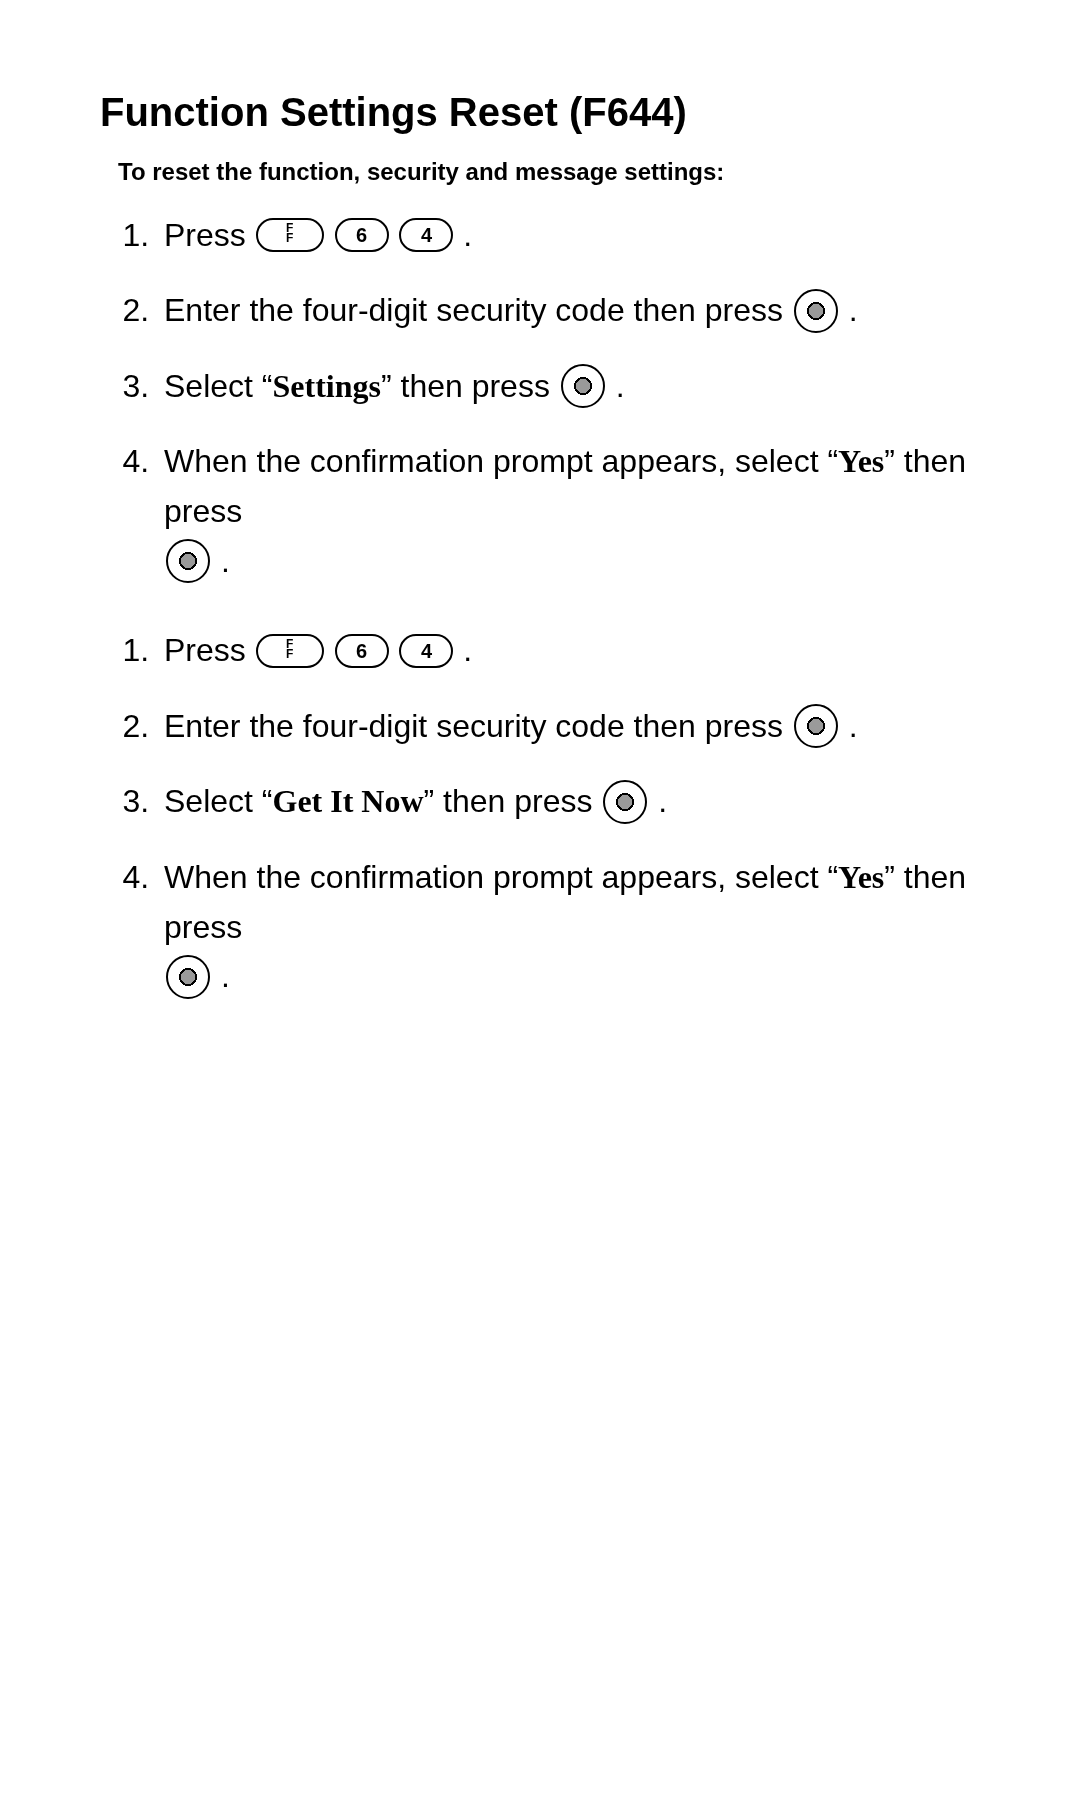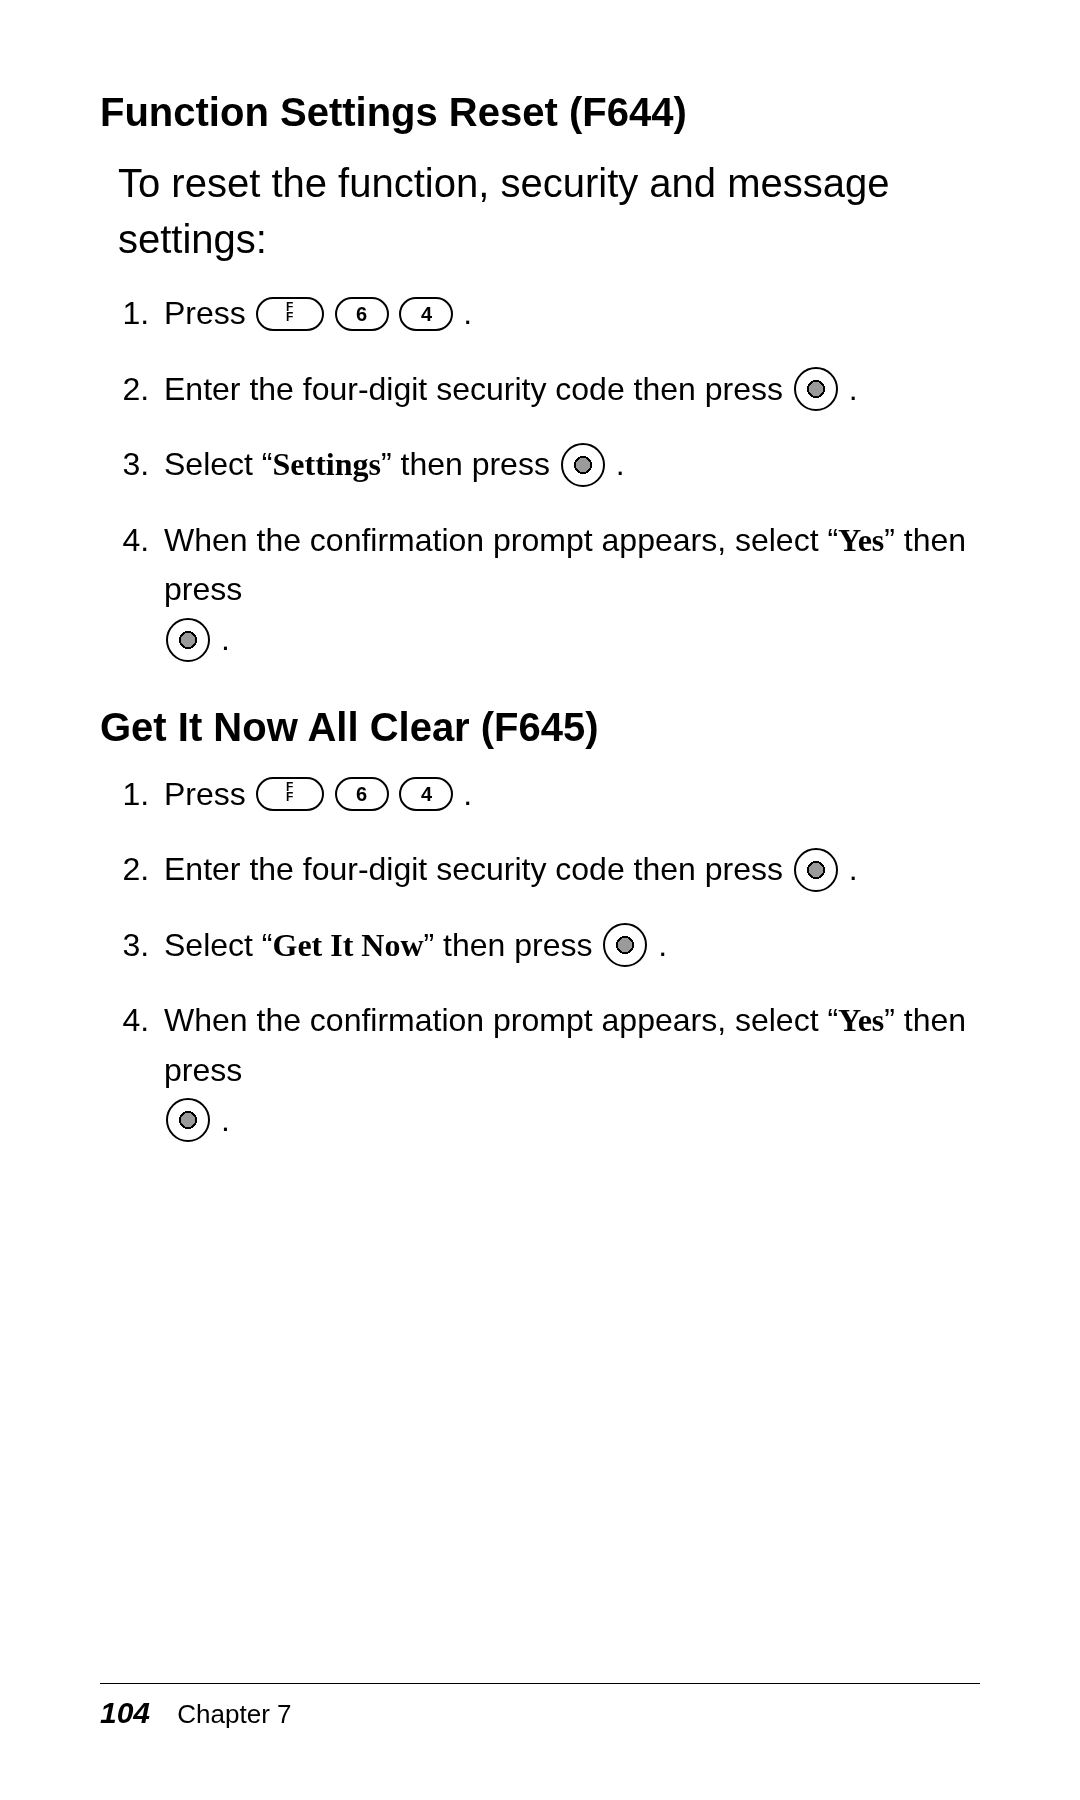--- a/index.html
+++ b/index.html
@@ -12,24 +12,25 @@
     position:relative;
     border-radius:26px;
   }
   h2{
     font-size:40px;
     font-weight:bold;
     margin:0 0 20px 0;
     letter-spacing:0px;
   }
   .intro{
-    font-size:40px;
+    font-size:24px;
     margin:9px 0 22px 0;
     padding-left:18px;
     line-height:1.4;
+    font-weight:bold;
   }
   ol{
     margin:0 0 40px 0;
     padding-left:58px;
     font-size:32px;
   }
   ol li{
     margin-bottom:26px;
     line-height:1.55;
     padding-left:6px;
@@ -103,21 +104,20 @@
       <span class="key-ok"></span>
       <span>.</span>
     </li>
     <li>
       <span>When the confirmation prompt appears, select “</span><span class="b">Yes</span><span>” then press </span><br>
       <span class="key-ok"></span>
       <span>.</span>
     </li>
   </ol>
 
-  <h2>Get It Now All Clear (F645)</h2>
   <ol>
     <li>
       <span>Press </span>
       <span class="key-oval f"><span class="ftop">F</span><span class="fbot">F</span></span>
       <span class="key-oval">6</span>
       <span class="key-oval">4</span>
       <span>.</span>
     </li>
     <li>
       <span>Enter the four-digit security code then press </span>
@@ -129,18 +129,14 @@
       <span class="key-ok"></span>
       <span>.</span>
     </li>
     <li>
       <span>When the confirmation prompt appears, select “</span><span class="b">Yes</span><span>” then press </span><br>
       <span class="key-ok"></span>
       <span>.</span>
     </li>
   </ol>
 
-  <div class="footer">
-    <span class="pg">104</span>
-    <span>Chapter 7</span>
-  </div>
 
 </div>
 
 </body></html>

